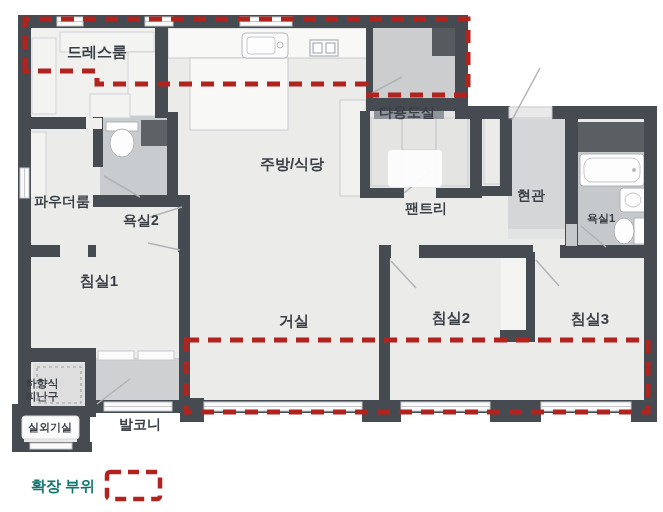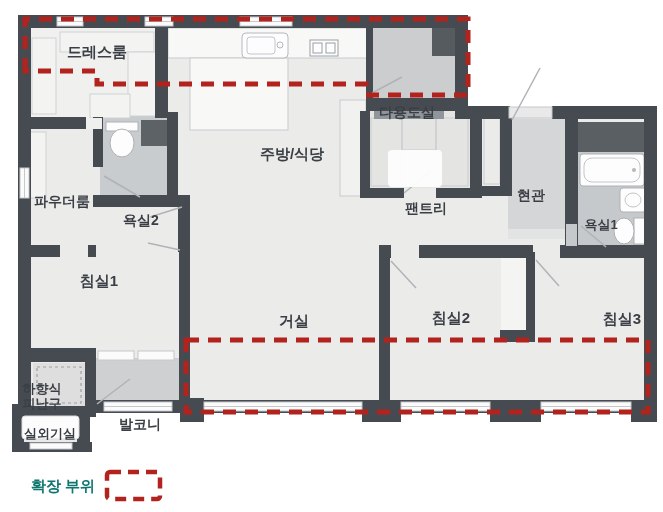--- a/index.html
+++ b/index.html
@@ -6,21 +6,21 @@
   .canvas{
     position:relative;width:663px;height:512px;background:#ffffff;overflow:hidden;
     font-family:"Liberation Sans","DejaVu Sans",sans-serif;
   }
   .plan-svg{position:absolute;left:0;top:0;}
   .lbl{
     position:absolute;transform:translate(-50%,-50%);
     font-weight:700;color:#3a3f45;white-space:nowrap;letter-spacing:0px;line-height:1.15;
     text-align:center;
   }
-  .lbl.small{font-size:13px;margin-top:7px;}
+  .lbl.small{font-size:11px;}
   .lbl.mid{font-size:14px;margin-top:40px;}
   .lbl.big{font-size:15px;}
   .legend-label{color:#0f766e;font-size:15px;}
 </style>
 </head>
 <body>
 
 <div class="canvas">
 
   <svg class="plan-svg" width="663" height="512" viewBox="0 0 663 512">
@@ -207,29 +207,29 @@
       <path d="M25,71 L25,19 L468,19 L468,95 L366,95 L366,84 L97,84 L97,71 Z"></path>
       <path d="M186,340 L648,340 L648,412 L186,412 Z"></path>
     </g>
 
     <rect x="107" y="472" width="53" height="27" rx="3" fill="none" stroke="#b2231e" stroke-width="4.5" stroke-dasharray="11 7"></rect>
   </svg>
 
   <div class="lbl big" style="left:97px;  top:52px;">드레스룸</div>
   <div class="lbl mid" style="left:62px;  top:161px;">파우더룸</div>
   <div class="lbl mid" style="left:141px; top:180px;">욕실2</div>
-  <div class="lbl big" style="left:292px; top:154px;">주방/식당</div>
+  <div class="lbl big" style="left:292px; top:164px;">주방/식당</div>
   <div class="lbl mid" style="left:407px; top:72px;">다용도실</div>
   <div class="lbl mid" style="left:426px; top:168px;">팬트리</div>
   <div class="lbl mid" style="left:531px; top:155px;">현관</div>
   <div class="lbl small" style="left:601px; top:218px;">욕실1</div>
   <div class="lbl big" style="left:99px;  top:281px;text-align:right;">침실1</div>
   <div class="lbl big" style="left:294px; top:321px;">거실</div>
   <div class="lbl big" style="left:451px; top:318px;">침실2</div>
-  <div class="lbl big" style="left:590px; top:319px;margin-left:32px;">침실3</div>
+  <div class="lbl big" style="left:590px; top:319px;">침실3</div>
   <div class="lbl mid" style="left:140px; top:384px;">발코니</div>
   <div class="lbl small" style="left:42px;  top:390px;">
     <div>하향식</div>
     <div>피난구</div>
   </div>
   <div class="lbl small" style="left:50px;  top:427px;">실외기실</div>
 
   <div class="lbl legend-label" style="left:63px; top:486px;">확장 부위</div>
 
 </div>

